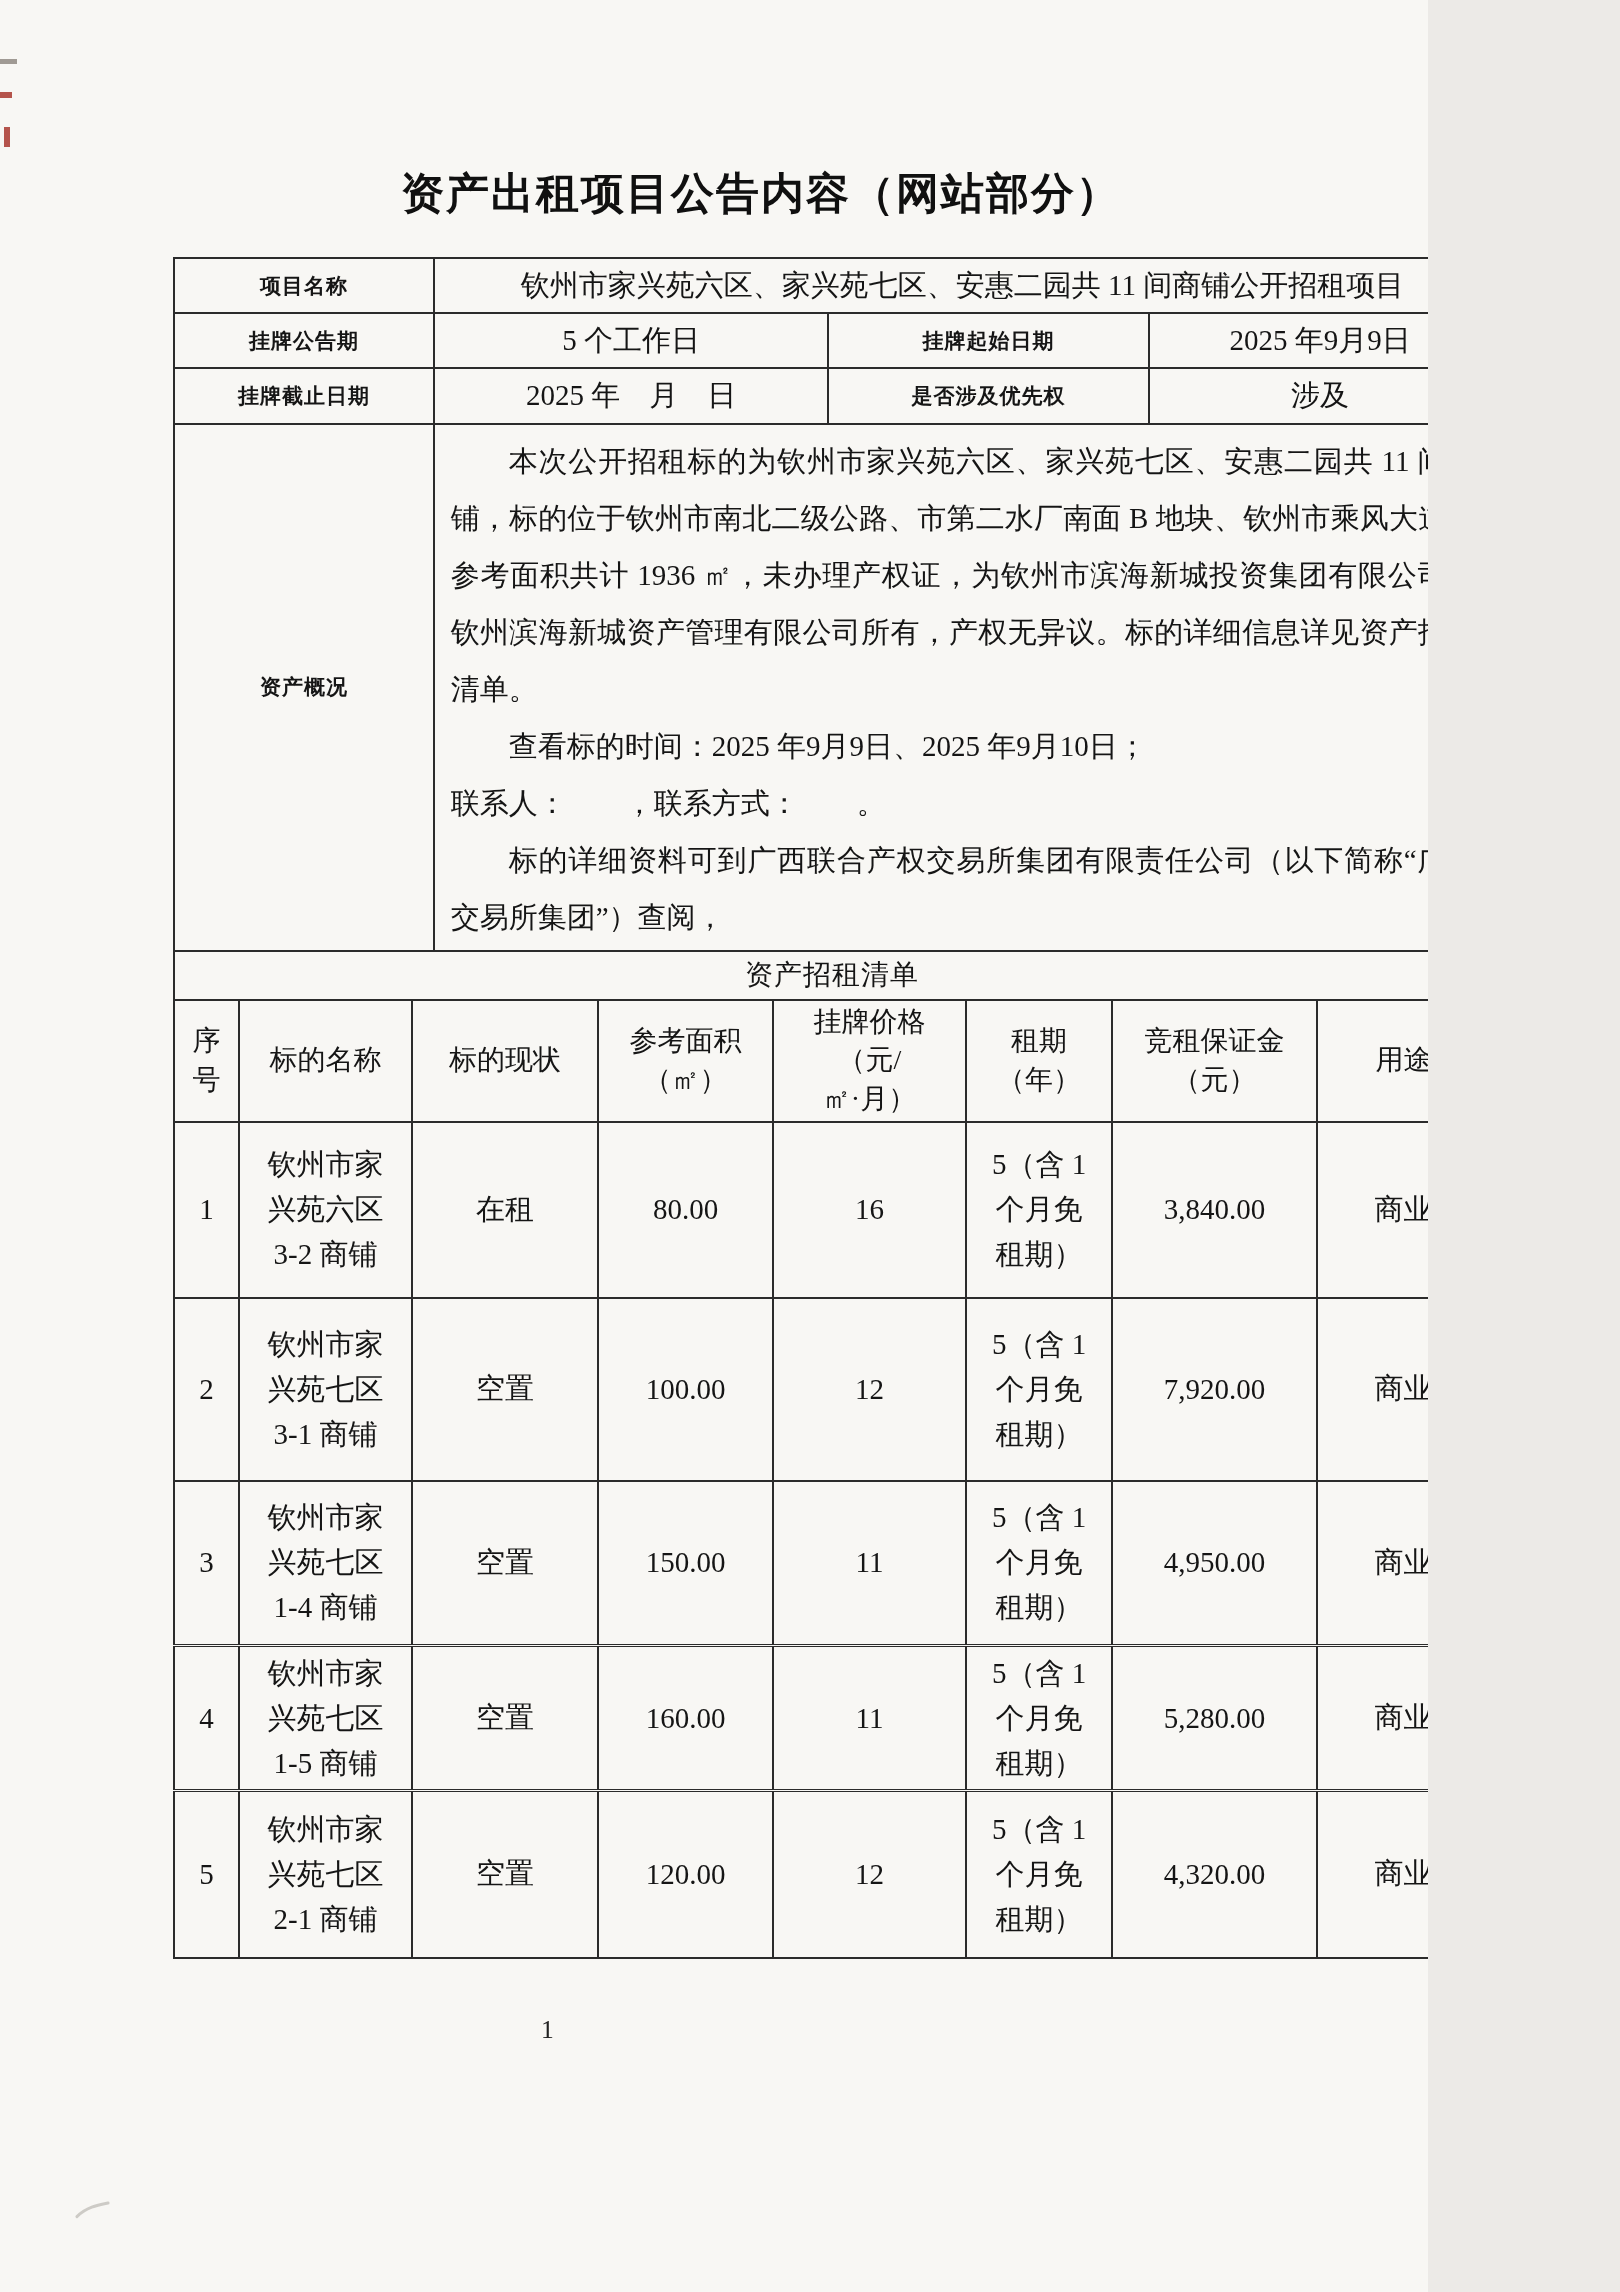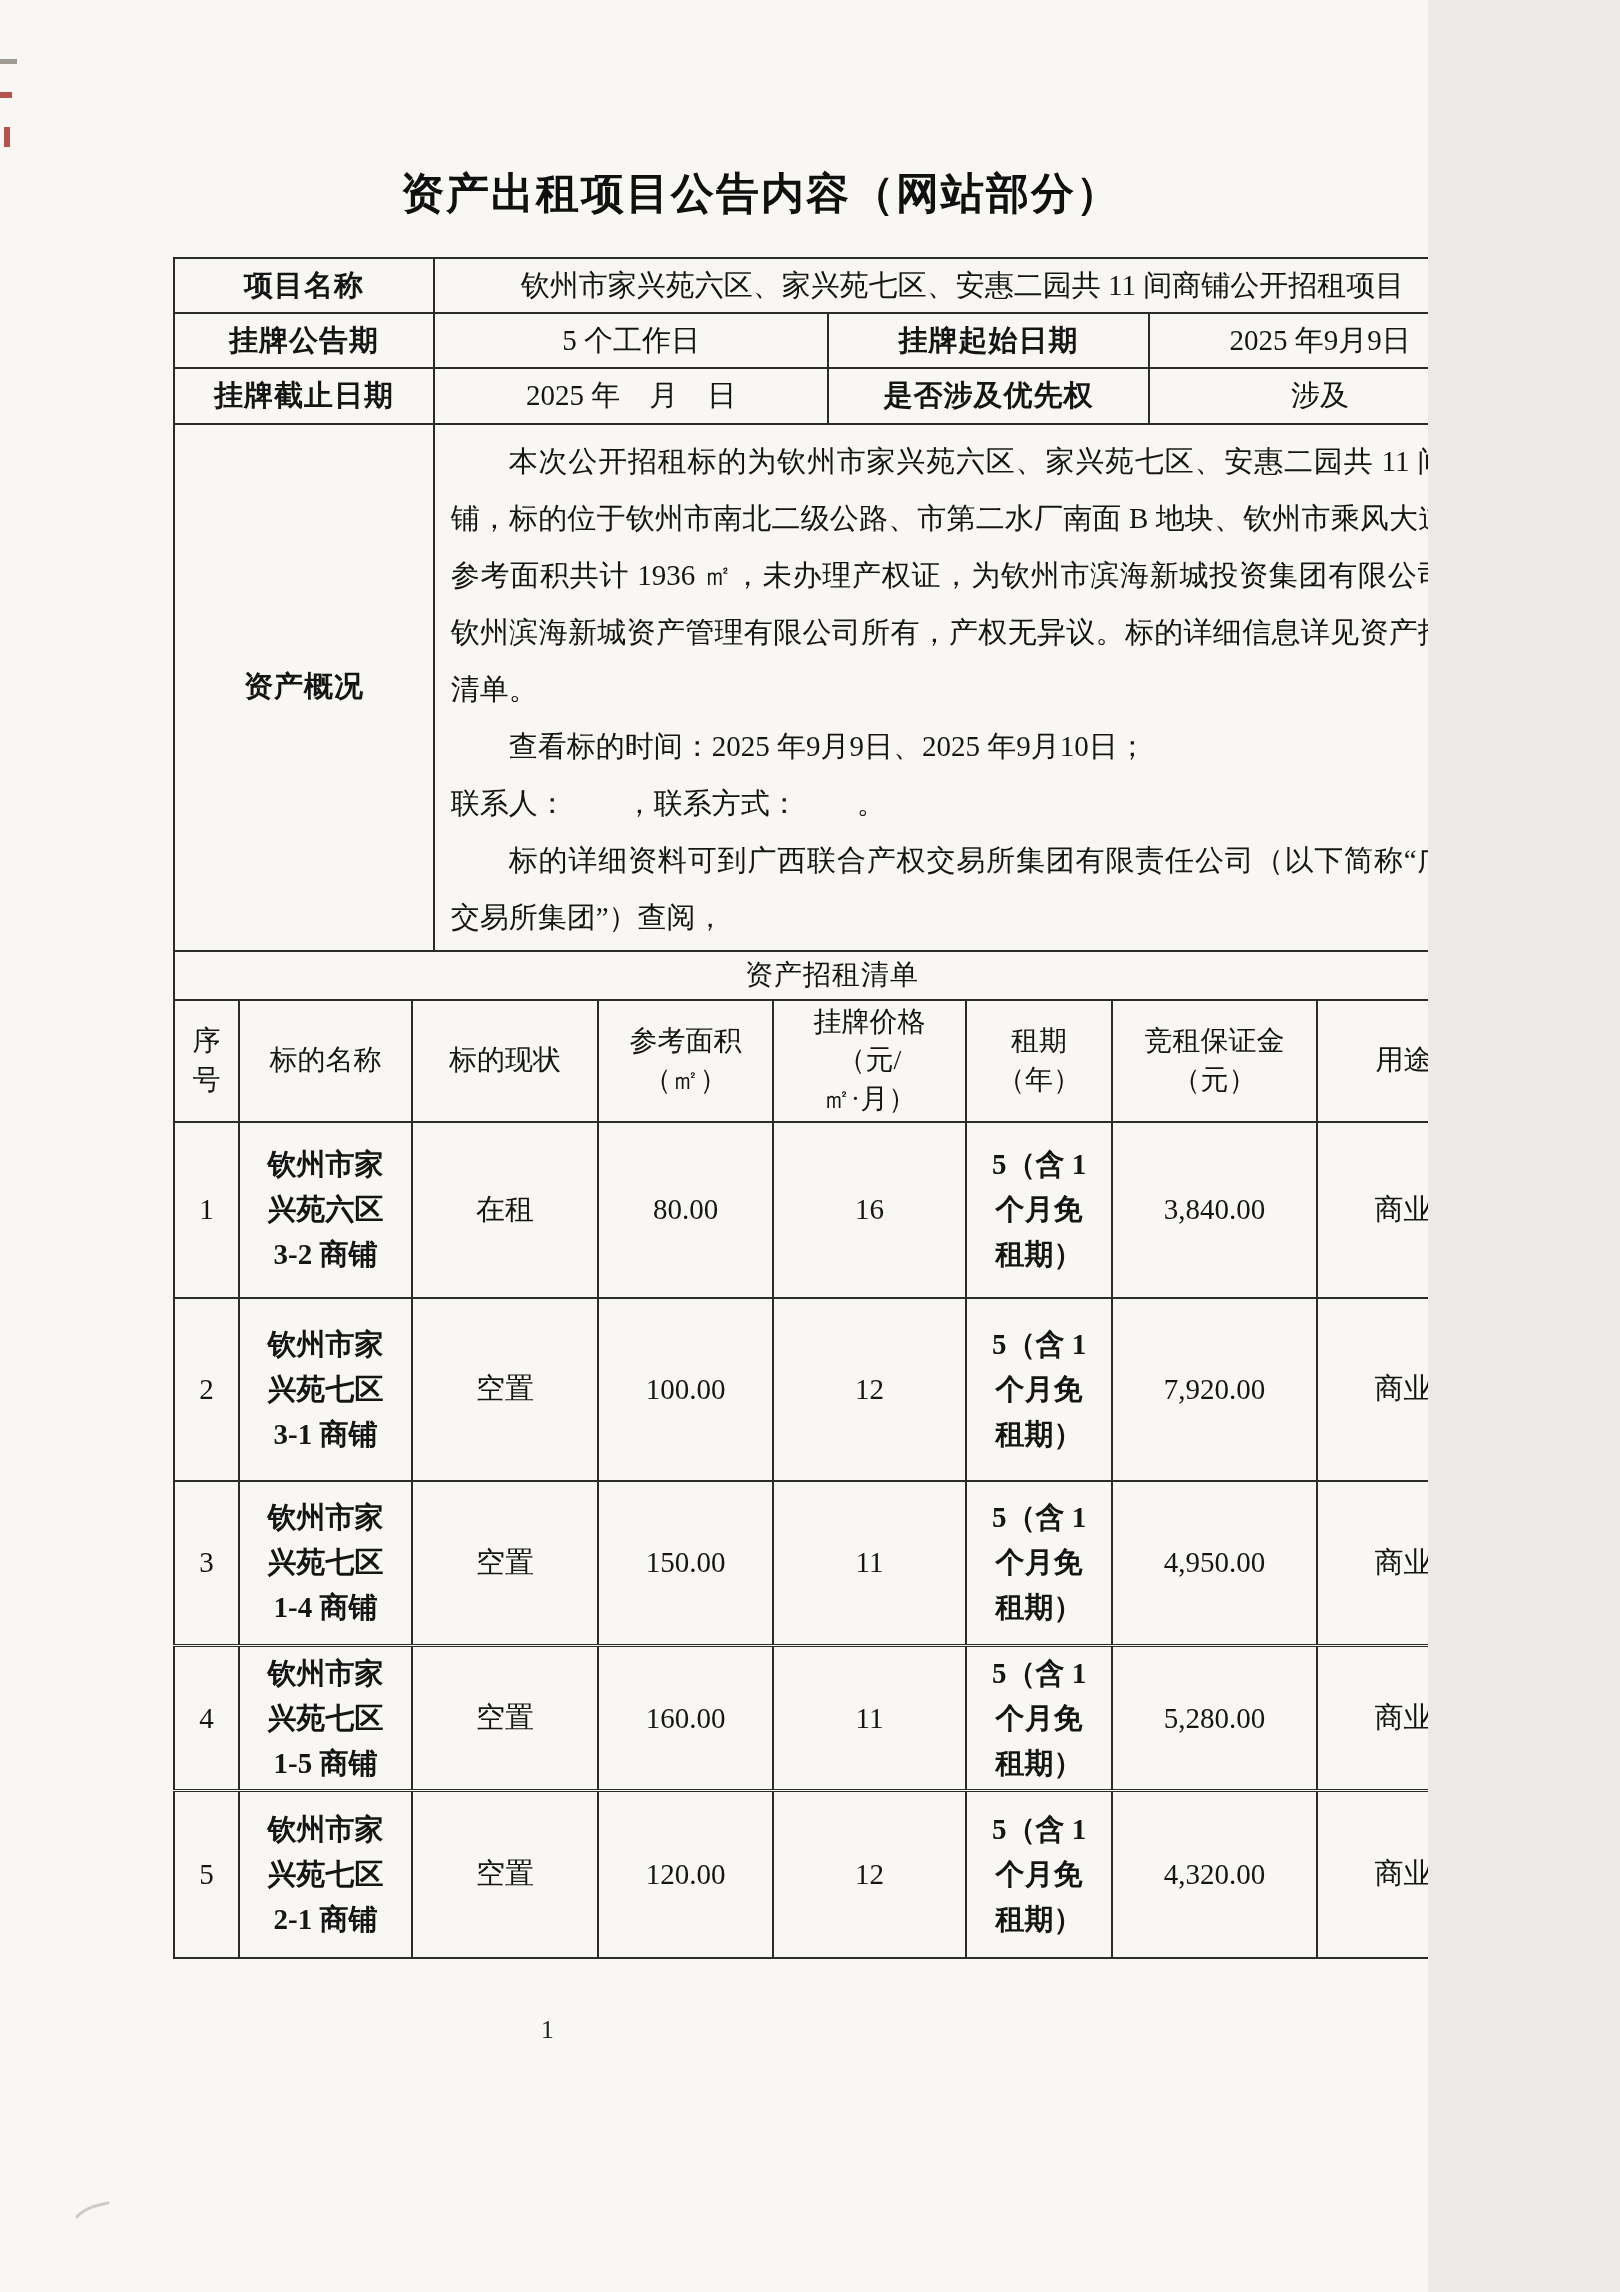--- a/index.html
+++ b/index.html
@@ -36,21 +36,21 @@
     text-align:center;
     vertical-align:middle;
     font-size:29px;
     padding:2px 5.9px;
     overflow:hidden;
   }
   .listing-table{margin-top:-2px;padding-left:12px;}
   .lbl{
     font-family:"Liberation Sans", sans-serif;
     font-weight:700;
-    font-size:29px;
+    font-size:21px;
     letter-spacing:1px;
     margin-left:32px;
   }
   .r-a{height:55px;}
   .r-b{height:55px;}
   .r-c{height:55px;}
   .r-d{height:56px;}
   .r-ov{height:503px;}
   .r-sec{height:49px;}
   .r-hd{height:120px;}
@@ -66,21 +66,21 @@
     padding:7.8px 13.7px 3.9px 15.7px;
     margin-top:41px;
   }
   .overview-cell p{
     margin:0;
     font-size:29px;
     line-height:57px;
     text-align:justify;
   }
   .indent{text-indent:2em;}
-  .pre{white-space:pre-line;line-height:1.55;font-weight:bold;}
+  .pre{white-space:pre-line;line-height:1.55;}
   .hd{white-space:pre-line;line-height:1.38;font-size:28px;}
   .sec-title{font-size:28px;letter-spacing:1px;}
   .num{letter-spacing:1px;}
   .footer-num{
     position:absolute;
     top:2015px;left:541px;
     font-size:25.5px;
     color:#222;
   }
   .mark{position:absolute;}

